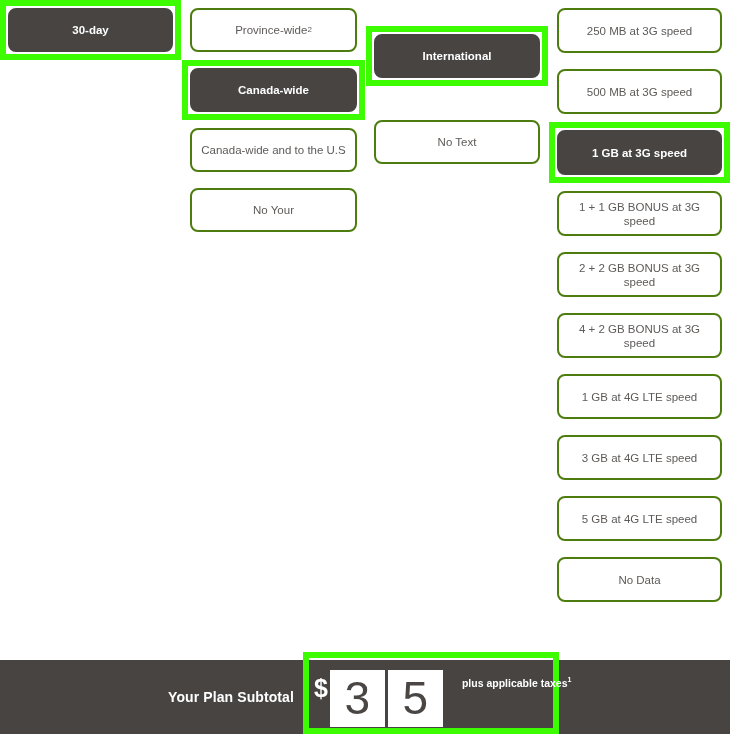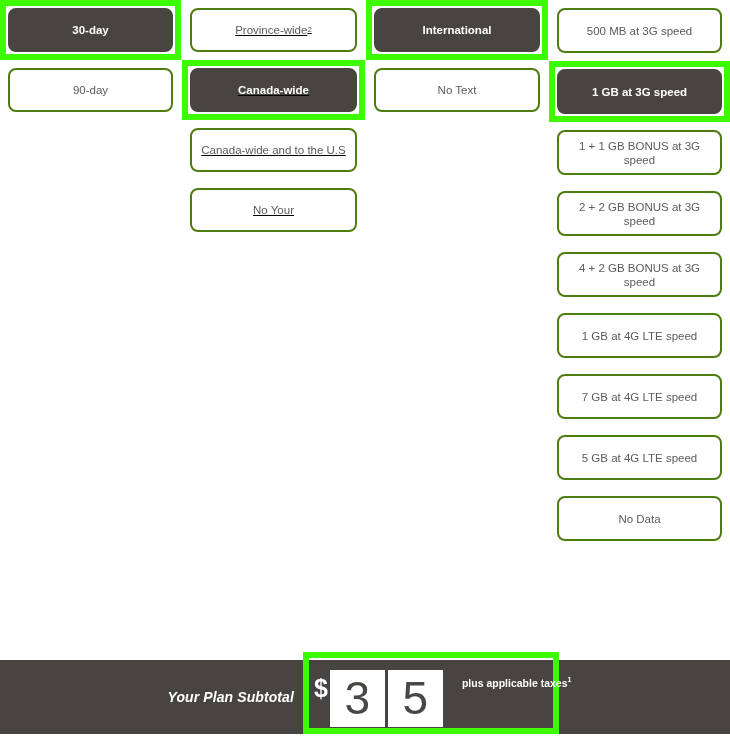--- a/index.html
+++ b/index.html
@@ -74,22 +74,22 @@
     line-height: 0;
   }
 
   
   .col-duration .opt { height: 44px; }
   .col-talk     .opt { height: 44px; }
   .col-text     .opt { height: 44px; }
   .col-data     .opt { height: 45px; }
 
   .col-duration .opt-wrap { height: 60px; }
-  .col-talk     .opt-wrap { height: 60px; text-decoration: underline; }
-  .col-text     .opt-wrap { height: 60px; }
+  .col-talk     .opt-wrap { height: 60px; }
+  .col-text     .opt-wrap { height: 60px; margin-top: 26px; }
   .col-data     .opt-wrap { height: 61px; }
 
   
   .subtotal-bar {
     position: absolute;
     left: 0;
     top: 660px;
     width: 730px;
     height: 74px;
     background: #474442;
@@ -100,21 +100,20 @@
     right: 436px;
     top: 0;
     height: 74px;
     display: flex;
     align-items: center;
     color: #ffffff;
     font-size: 14px;
     font-weight: bold;
     white-space: nowrap;
     letter-spacing: 0.1px;
-    font-style: italic;
   }
 
   .price-frame {
     position: absolute;
     left: 303px;
     top: -8px;
     width: 256px;
     height: 82px;
     box-sizing: border-box;
     border: 6px solid #3dfb00;
@@ -170,25 +169,20 @@
 <body>
 
 <div class="columns">
 
   <div class="col col-duration">
       <div class="opt-wrap selected">
         <div class="opt on">
           <span>30-day</span>
         </div>
       </div>
-      <div class="opt-wrap">
-        <div class="opt">
-          <span>90-day</span>
-        </div>
-      </div>
     </div>
   <div class="col col-talk">
       <div class="opt-wrap">
         <div class="opt">
           <span>Province-wide</span>
           <sup>2</sup>
         </div>
       </div>
       <div class="opt-wrap selected">
         <div class="opt on">
@@ -214,20 +208,25 @@
       </div>
       <div class="opt-wrap">
         <div class="opt">
           <span>No Text</span>
         </div>
       </div>
     </div>
   <div class="col col-data">
       <div class="opt-wrap">
         <div class="opt">
+          <span>250 MB at 3G speed</span>
+        </div>
+      </div>
+      <div class="opt-wrap">
+        <div class="opt">
           <span>500 MB at 3G speed</span>
         </div>
       </div>
       <div class="opt-wrap selected">
         <div class="opt on">
           <span>1 GB at 3G speed</span>
         </div>
       </div>
       <div class="opt-wrap">
         <div class="opt">
@@ -244,21 +243,21 @@
           <span>4 + 2 GB BONUS at 3G speed</span>
         </div>
       </div>
       <div class="opt-wrap">
         <div class="opt">
           <span>1 GB at 4G LTE speed</span>
         </div>
       </div>
       <div class="opt-wrap">
         <div class="opt">
-          <span>7 GB at 4G LTE speed</span>
+          <span>3 GB at 4G LTE speed</span>
         </div>
       </div>
       <div class="opt-wrap">
         <div class="opt">
           <span>5 GB at 4G LTE speed</span>
         </div>
       </div>
       <div class="opt-wrap">
         <div class="opt">
           <span>No Data</span>

